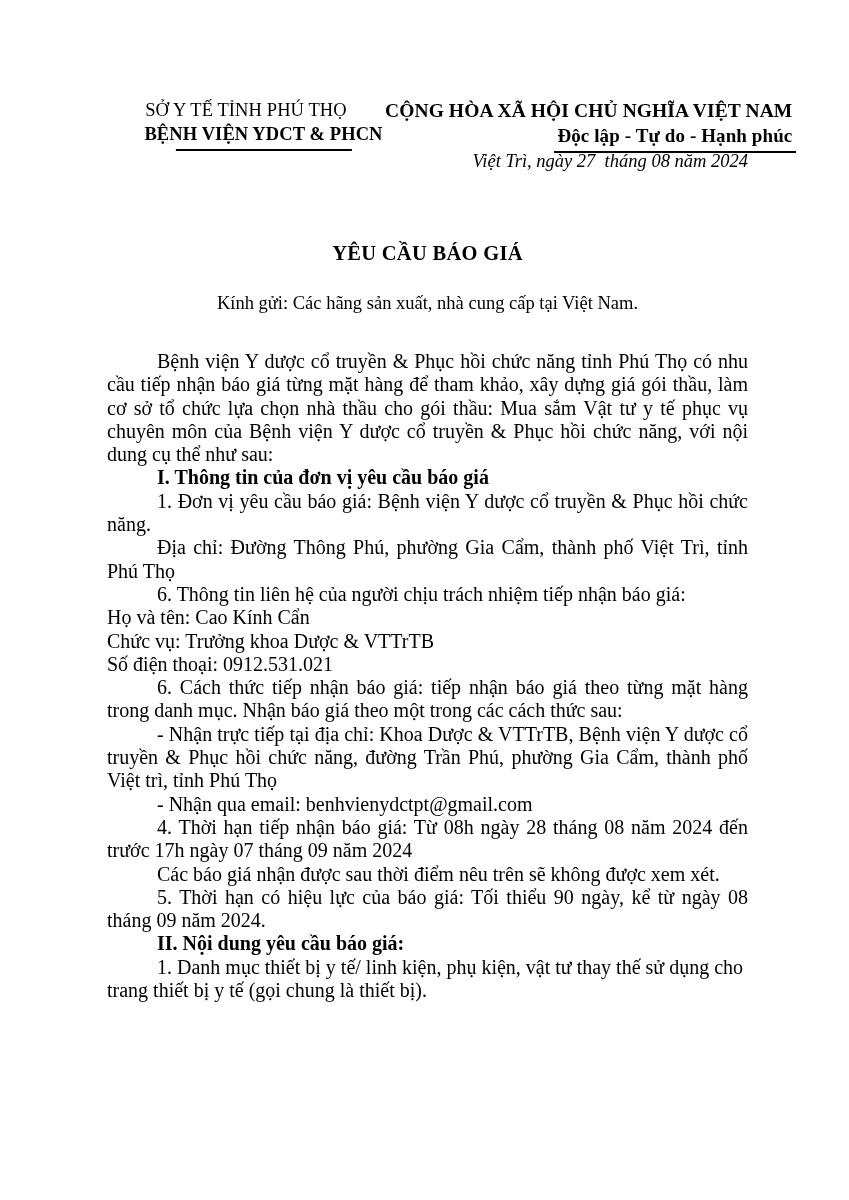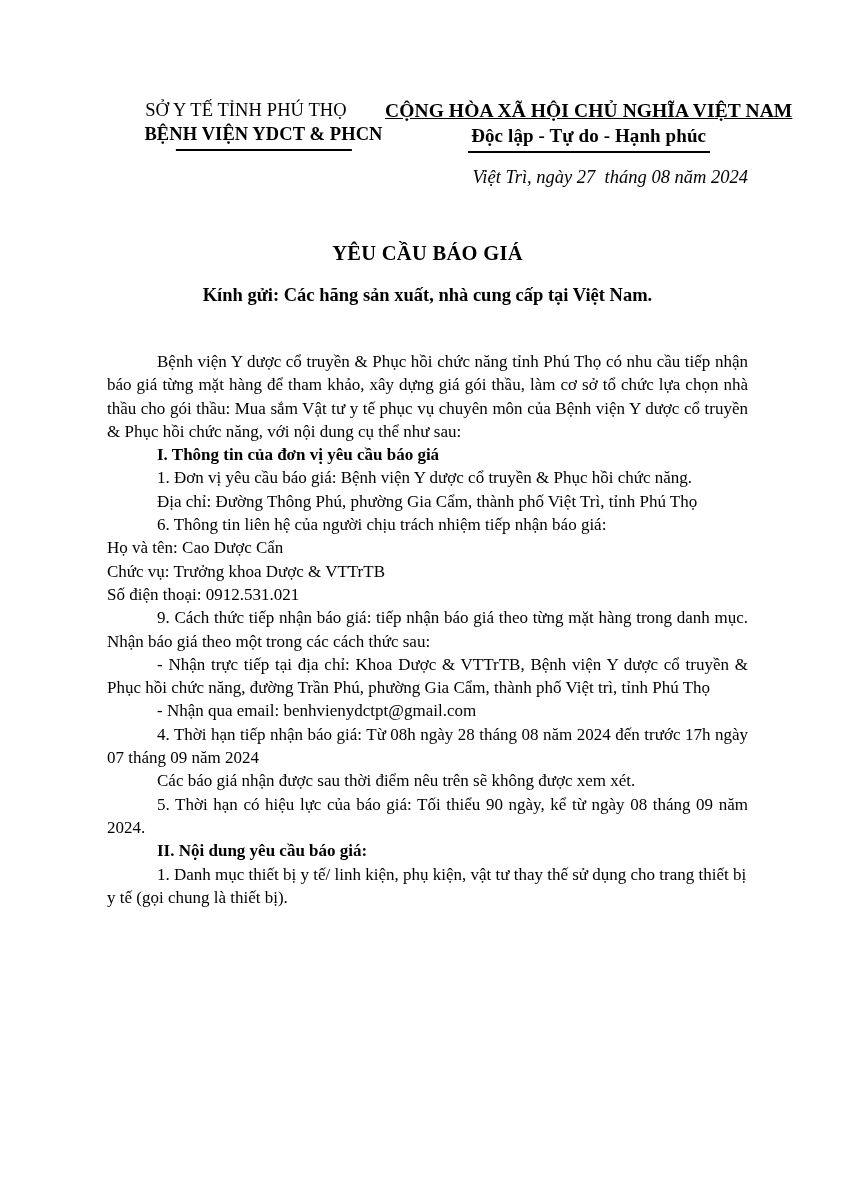--- a/index.html
+++ b/index.html
@@ -35,22 +35,21 @@
     flex-direction: row;
     align-items: flex-start;
   }
   .header-left {
     width: 278px;
     text-align: center;
     flex: 0 0 278px;
   }
   .header-right {
     flex: 1 1 auto;
-    text-align: center;
-    text-decoration: underline;
+    text-align: right;
   }
   .org-line1 {
     font-size: 18.5px;
     line-height: 24px;
     font-weight: 400;
     letter-spacing: 0.1px;
     white-space: nowrap;
   }
   .org-line2 {
     font-size: 18.5px;
@@ -96,21 +95,21 @@
     bottom: -5px;
     width: 103%;
     height: 1.6px;
     background: #000;
   }
 
   
   .date-line {
     position: absolute;
     left: 107px;
-    top: 164px;
+    top: 148px;
     width: 641px;
     text-align: right;
     font-style: italic;
     font-size: 18.5px;
     line-height: 26px;
     white-space: pre;
     padding-right: 2px;
   }
 
   
@@ -121,37 +120,37 @@
     width: 641px;
     text-align: center;
     font-size: 20.5px;
     font-weight: 700;
     line-height: 27px;
     letter-spacing: 0.3px;
   }
   .recipient {
     position: absolute;
     left: 107px;
-    top: 282px;
+    top: 290px;
     width: 641px;
     text-align: center;
     font-size: 18.5px;
-    font-weight: 700;
+    font-weight: 400;
     line-height: 26px;
   }
 
   
   .body-block {
     position: absolute;
     left: 107px;
     top: 350px;
     width: 641px;
   }
   .para {
-    font-size: 17px;
+    font-size: 20px;
     line-height: 23.3px;
     text-align: justify;
     text-justify: inter-word;
     margin: 0;
     hyphens: none;
   }
   .para.indent {
     text-indent: 50px;
   }
   .para.noindent {
@@ -190,28 +189,28 @@
     <p class="para indent">Bệnh viện Y dược cổ truyền &amp; Phục hồi chức năng tỉnh Phú Thọ có nhu cầu tiếp nhận báo giá từng mặt hàng để tham khảo, xây dựng giá gói thầu, làm cơ sở tổ chức lựa chọn nhà thầu cho gói thầu: Mua sắm Vật tư y tế phục vụ chuyên môn của Bệnh viện Y dược cổ truyền &amp; Phục hồi chức năng, với nội dung cụ thể như sau:</p>
 
     <p class="para indent bold">I. Thông tin của đơn vị yêu cầu báo giá</p>
 
     <p class="para indent">1. Đơn vị yêu cầu báo giá: Bệnh viện Y dược cổ truyền &amp; Phục hồi chức năng.</p>
 
     <p class="para indent">Địa chỉ: Đường Thông Phú, phường Gia Cẩm, thành phố Việt Trì, tỉnh Phú Thọ</p>
 
     <p class="para indent">6. Thông tin liên hệ của người chịu trách nhiệm tiếp nhận báo giá:</p>
 
-    <p class="para noindent last-left">Họ và tên: Cao Dược Cẩn</p>
+    <p class="para noindent last-left">Họ và tên: Cao Kính Cẩn</p>
 
     <p class="para noindent last-left">Chức vụ: Trưởng khoa Dược &amp; VTTrTB</p>
 
     <p class="para noindent last-left">Số điện thoại: 0912.531.021</p>
 
 
-    <p class="para indent">9. Cách thức tiếp nhận báo giá: tiếp nhận báo giá theo từng mặt hàng trong danh mục. Nhận báo giá theo một trong các cách thức sau:</p>
+    <p class="para indent">6. Cách thức tiếp nhận báo giá: tiếp nhận báo giá theo từng mặt hàng trong danh mục. Nhận báo giá theo một trong các cách thức sau:</p>
 
     <p class="para indent">- Nhận trực tiếp tại địa chỉ: Khoa Dược &amp; VTTrTB, Bệnh viện Y dược cổ truyền &amp; Phục hồi chức năng, đường Trần Phú, phường Gia Cẩm, thành phố Việt trì, tỉnh Phú Thọ</p>
 
     <p class="para indent last-left">- Nhận qua email: benhvienydctpt@gmail.com</p>
 
     <p class="para indent">4. Thời hạn tiếp nhận báo giá: Từ 08h ngày 28 tháng 08 năm 2024 đến trước 17h ngày 07 tháng 09 năm 2024</p>
 
     <p class="para indent last-left">Các báo giá nhận được sau thời điểm nêu trên sẽ không được xem xét.</p>
 
     <p class="para indent">5. Thời hạn có hiệu lực của báo giá: Tối thiểu 90 ngày, kể từ ngày 08 tháng 09 năm 2024.</p>

